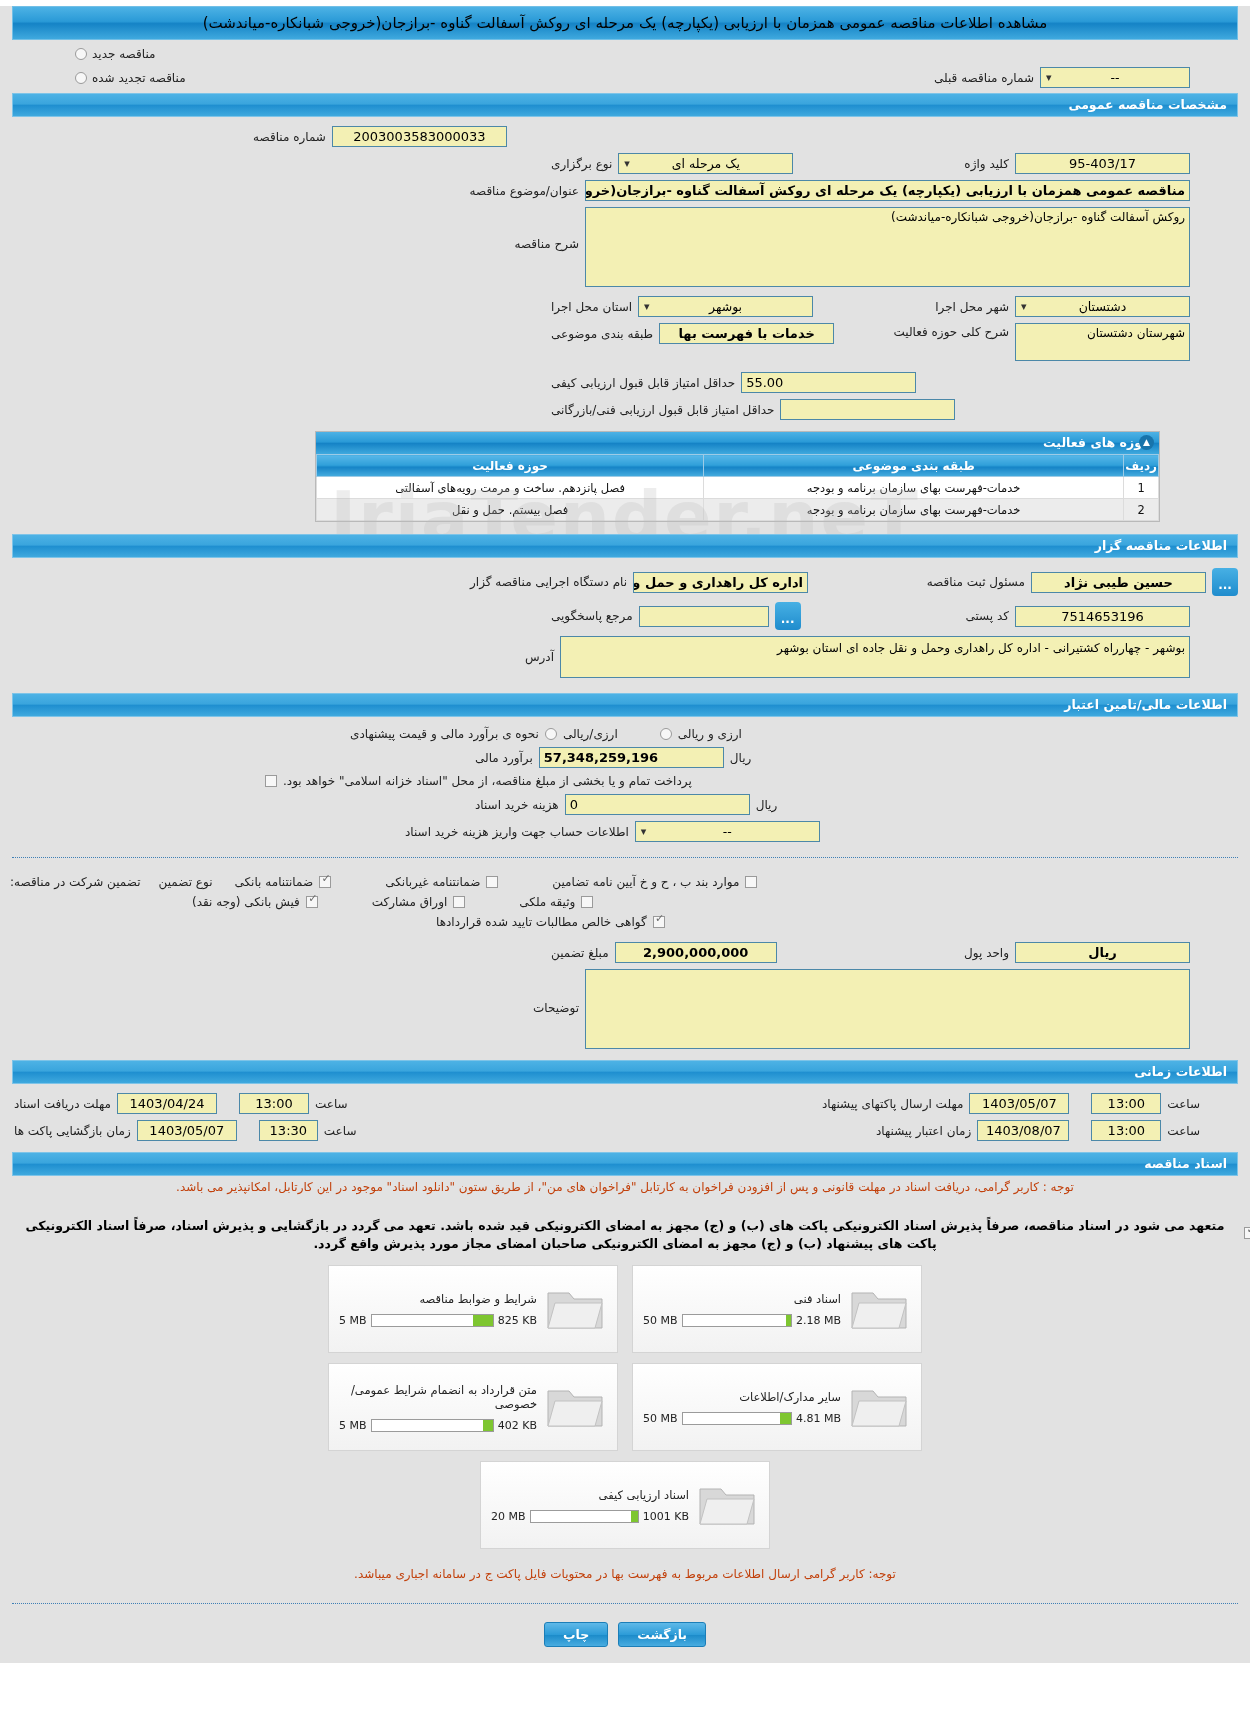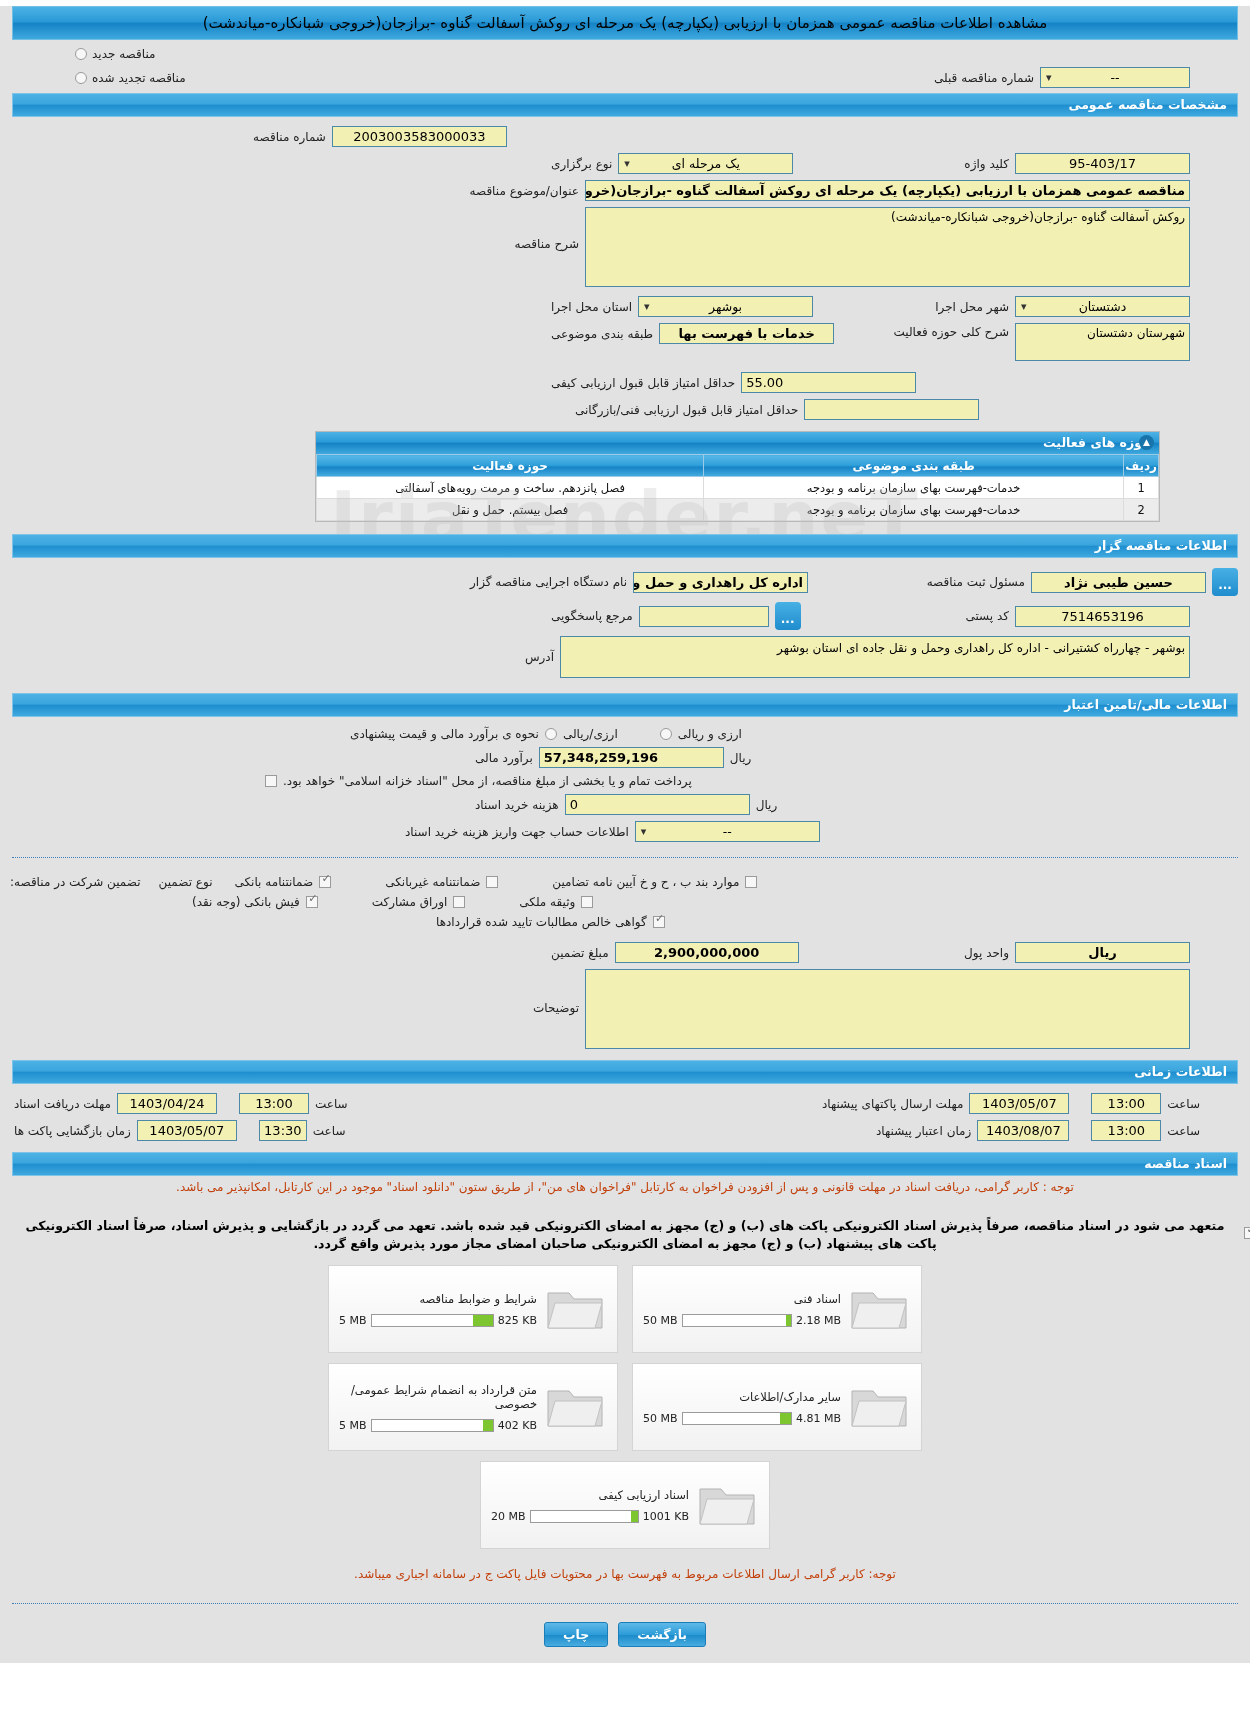--- a/index.html
+++ b/index.html
@@ -330,21 +330,21 @@
     </div>
 
     <div class="row" style="justify-content:flex-start;padding-top:8px;">
       <div style="margin-right:auto;"></div>
       <div style="display:flex;align-items:center;gap:6px;margin-left:551px;">
         <div class="fld" style="width:175px;text-align:left;">55.00</div>
         <span class="lbl">حداقل امتیاز قابل قبول ارزیابی کیفی</span>
       </div>
     </div>
 
-    <div class="row" style="justify-content:center;margin-left:24px;">
+    <div class="row" style="justify-content:center;">
       <div style="margin-right:auto;"></div>
       <div style="display:flex;align-items:center;gap:6px;margin-left:551px;">
         <div class="fld" style="width:175px;"></div>
         <span class="lbl">حداقل امتیاز قابل قبول ارزیابی فنی/بازرگانی</span>
       </div>
     </div>
 
     <div style="display:flex;justify-content:flex-start;">
       <div class="panel" style="margin-right:90px;">
         <div class="panel-head">
@@ -509,21 +509,21 @@
       </div>
     </div>
 
     <div class="row" style="justify-content:flex-start;padding-top:10px;">
       <div style="display:flex;align-items:center;gap:6px;margin-right:60px;">
         <div class="fld bold" style="width:175px;">ریال</div>
         <span class="lbl">واحد پول</span>
       </div>
       <div style="margin-right:auto;"></div>
       <div style="display:flex;align-items:center;gap:6px;margin-left:551px;">
-        <div class="fld bold" style="width:184px;text-align:center;">2,900,000,000</div>
+        <div class="fld bold" style="width:162px;text-align:center;">2,900,000,000</div>
         <span class="lbl">مبلغ تضمین</span>
       </div>
     </div>
 
     <div class="row" style="justify-content:flex-start;align-items:flex-start;">
       <div style="display:flex;align-items:flex-start;gap:6px;margin-right:60px;">
         <div class="ta" style="width:605px;height:80px;"></div>
         <span class="lbl" style="padding-top:32px;">توضیحات</span>
       </div>
     </div>
@@ -554,21 +554,21 @@
       <div style="display:flex;align-items:center;gap:6px;margin-right:50px;">
         <span class="lbl">ساعت</span>
         <div class="fld" style="width:70px;">13:00</div>
         <span style="width:10px;"></span>
         <div class="fld" style="width:92px;">1403/08/07</div>
         <span class="lbl">زمان اعتبار پیشنهاد</span>
       </div>
       <div style="margin-right:auto;"></div>
       <div style="display:flex;align-items:center;gap:6px;margin-left:14px;">
         <span class="lbl">ساعت</span>
-        <div class="fld" style="width:48px;">13:30</div>
+        <div class="fld" style="width:59px;">13:30</div>
         <span style="width:10px;"></span>
         <div class="fld" style="width:100px;">1403/05/07</div>
         <span class="lbl">زمان بازگشایی پاکت ها</span>
       </div>
     </div>
   </div>
 
   <div class="bar" style="margin-top:4px;">اسناد مناقصه</div>
 
   <div class="note-wrap">

